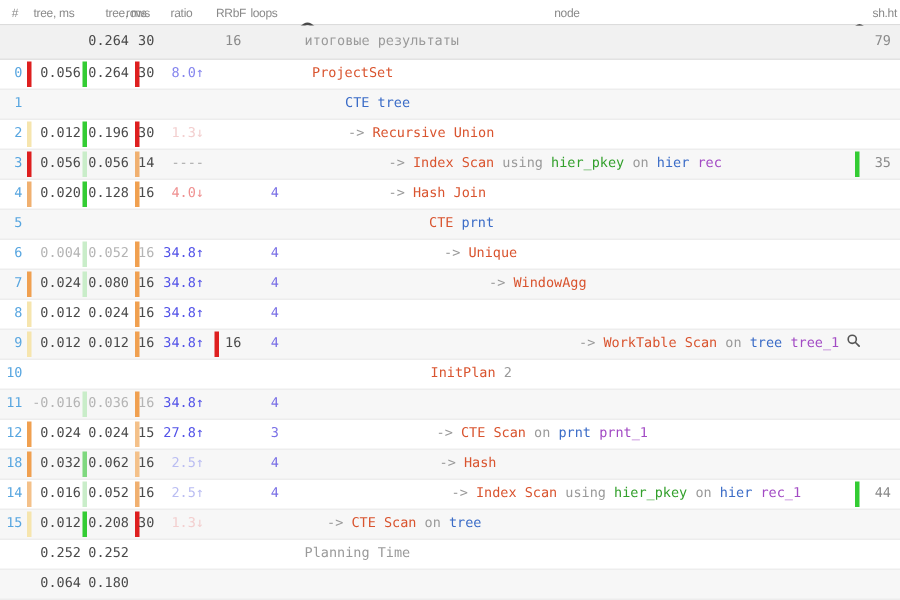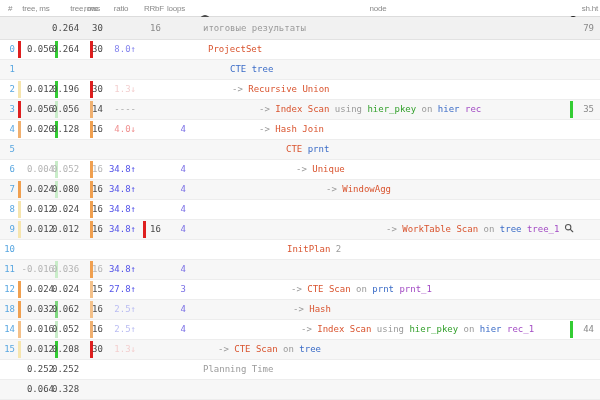--- a/index.html
+++ b/index.html
@@ -13,21 +13,21 @@
   .c{position:absolute;top:0;height:100%;line-height:19px;white-space:pre;}
   .bar{position:absolute;top:1px;bottom:1px;width:3px;}
   
   #summary{position:relative;height:23px;box-sizing:border-box;background:#f1f1f1;
            border-bottom:1px solid #e2e2e2;}
   #summary .c{line-height:22px;}
   .prow{position:relative;height:20px;box-sizing:border-box;border-bottom:1px solid #ededed;}
   .prow.alt{background:#f7f7f7;}
   .num{left:0;width:15px;text-align:right;color:#58a6e0;}
   .nodems{left:16px;width:38px;text-align:right;}
-  .treems{left:52px;width:34px;text-align:left;}
+  .treems{left:52px;width:34px;text-align:right;}
   .rowsv{left:92px;width:30px;}
   .ratio{left:104px;width:32px;text-align:right;}
   .rrbfv{left:150px;width:22px;}
   .loopsv{left:160px;width:26px;text-align:right;}
   .nodetxt{left:195px;right:26px;overflow:hidden;}
   .rval{left:572px;width:22px;text-align:right;color:#8a8a8a;}
   .label{left:203px;color:#9a9a9a;}
   .dim{color:#b4b4b4;}
   .b-node{left:18px;} .b-tree{left:55px;} .b-rows{left:90px;} .b-rrbf{left:143px;} .b-hit{left:570px;}
   .icobtn{display:inline-block;vertical-align:-1px;margin-left:5px;}
@@ -239,16 +239,16 @@
       </div>
     </div>
 
   <div class="prow">
     <span class="c nodems label-num">0.252</span>
     <span class="c treems">0.252</span>
     <span class="c label">Planning Time</span>
   </div>
   <div class="prow alt">
     <span class="c nodems">0.064</span>
-    <span class="c treems">0.328</span>
+    <span class="c treems">0.180</span>
   </div>
 
 </div>
 
 </body></html>

